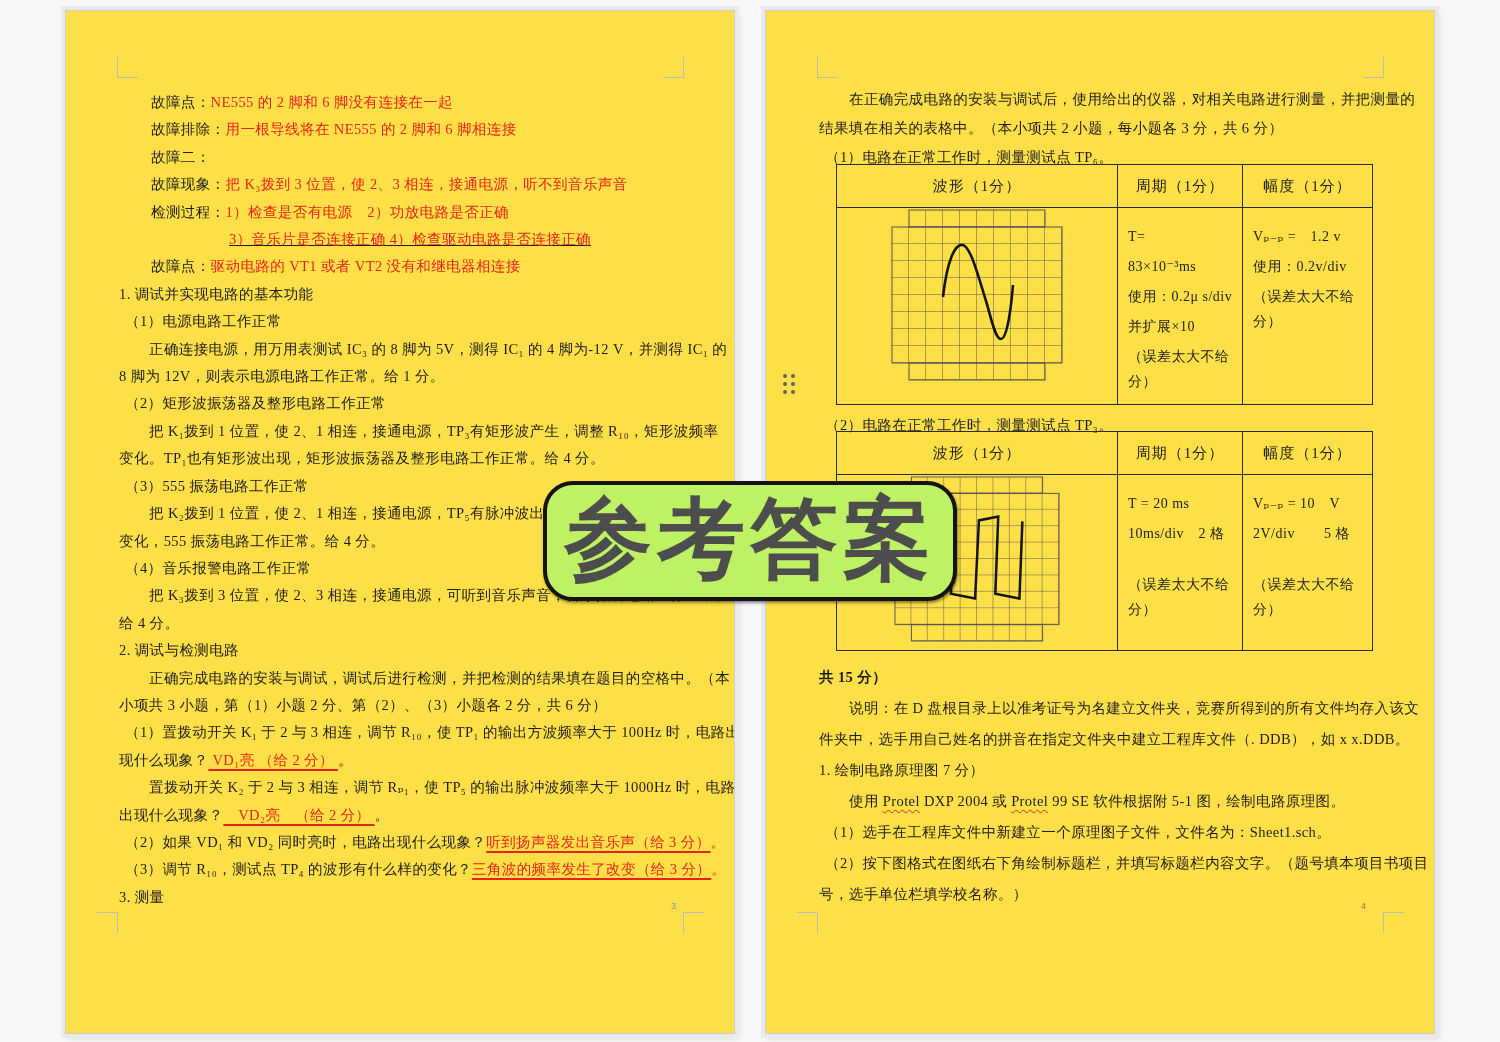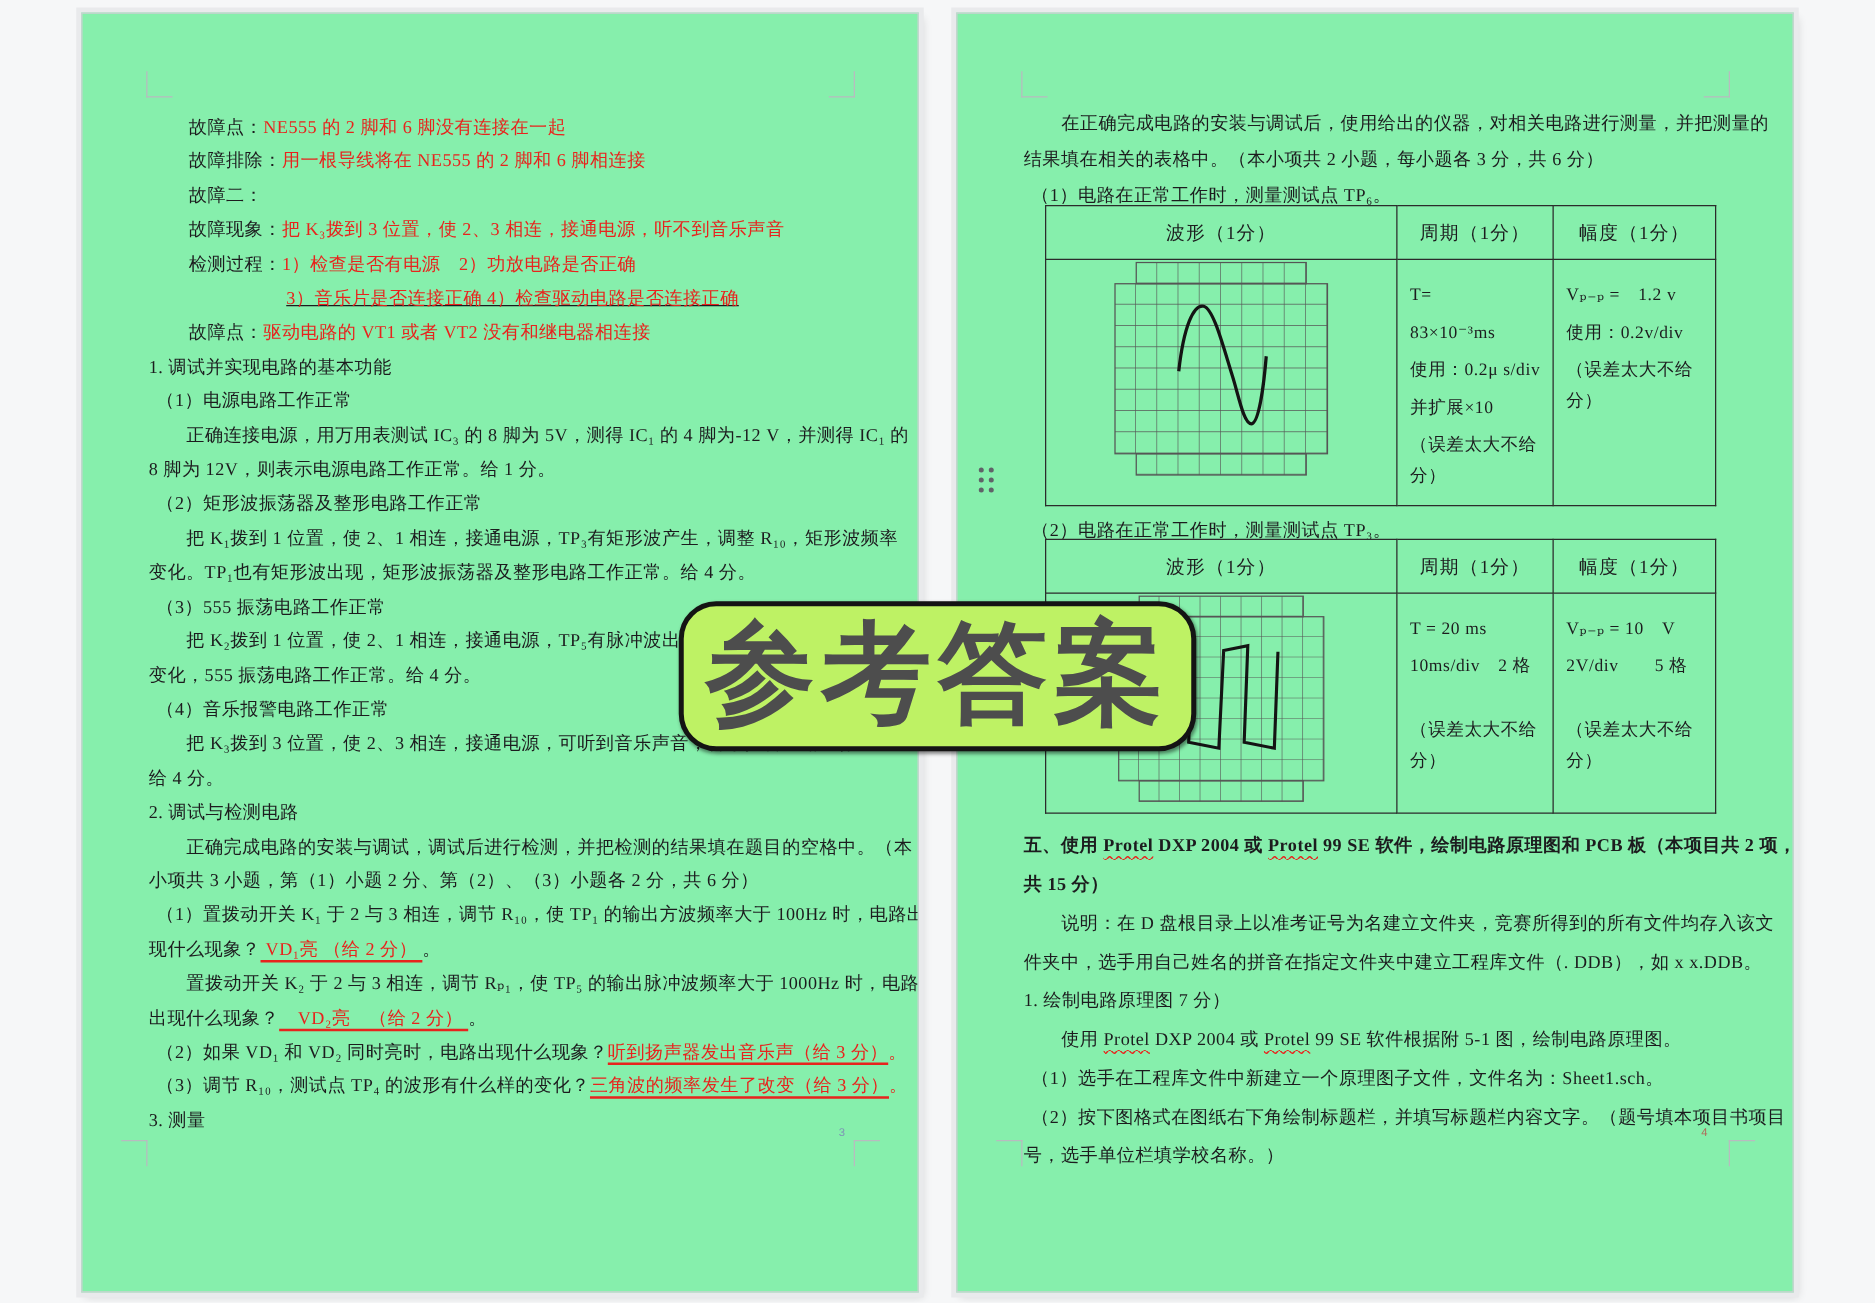--- a/index.html
+++ b/index.html
@@ -1,18 +1,18 @@
 <!DOCTYPE html>
 <html><head>
 <meta charset="utf-8">
 <style>
   html,body{margin:0;padding:0;}
   body{width:1500px;height:1042px;background:#f6f7f8;font-family:"Liberation Serif","DejaVu Serif",serif;}
   #canvas{position:relative;width:1500px;height:1042px;overflow:hidden;}
-  .page{position:absolute;top:10px;width:668px;height:1022px;background:#86efac;
+  .page{position:absolute;top:10px;width:668px;height:1022px;background:#fde047;
         border:1px solid #cdd0d3;box-shadow:0 0 0 4px #e9eaec,3px 4px 7px rgba(0,0,0,.14);overflow:hidden;}
   #page-left{left:65px;}
   #page-right{left:765px;}
   .textblock{position:absolute;left:53px;right:42px;color:#1c1c1e;}
   .tline{line-height:27.4px;font-size:14.5px;white-space:nowrap;letter-spacing:.4px;}
   #page-right .tline{line-height:31px;}
   #rp-intro .tline{line-height:29px;}
   .seg{}
   .red{color:#e8231d;}
   .ul{text-decoration:underline;text-decoration-color:#e8231d;text-underline-offset:4px;text-decoration-thickness:1.5px;}
@@ -163,21 +163,20 @@
               <div class="cline">Vₚ₋ₚ = 10　V</div>
               <div class="cline">2V/div　　5 格</div>
               <div class="cline blank"></div>
               <div class="cline">（误差太大不给分）</div>
             </td>
       </tr>
     </tbody>
       </table>
 
     <div class="textblock" style="top:651px;" id="rp-outro">
-        <div class="tline"><span class="seg bold">五、使用 </span><span class="seg wavy bold">Protel</span><span class="seg bold"> DXP 2004 或 </span><span class="seg wavy bold">Protel</span><span class="seg bold"> 99 SE 软件，绘制电路原理图和 PCB 板（本项目共 2 项，</span></div>
         <div class="tline"><span class="seg bold">共 15 分）</span></div>
         <div class="tline" style="padding-left: 30px;"><span class="seg">说明：在 D 盘根目录上以准考证号为名建立文件夹，竞赛所得到的所有文件均存入该文</span></div>
         <div class="tline"><span class="seg">件夹中，选手用自己姓名的拼音在指定文件夹中建立工程库文件（. DDB），如 x x.DDB。</span></div>
         <div class="tline"><span class="seg">1. 绘制电路原理图 7 分）</span></div>
         <div class="tline" style="padding-left: 30px;"><span class="seg">使用 </span><span class="seg wavy">Protel</span><span class="seg"> DXP 2004 或 </span><span class="seg wavy">Protel</span><span class="seg"> 99 SE 软件根据附 5-1 图，绘制电路原理图。</span></div>
         <div class="tline" style="padding-left: 6px;"><span class="seg">（1）选手在工程库文件中新建立一个原理图子文件，文件名为：Sheet1.sch。</span></div>
         <div class="tline" style="padding-left: 6px;"><span class="seg">（2）按下图格式在图纸右下角绘制标题栏，并填写标题栏内容文字。（题号填本项目书项目</span></div>
         <div class="tline"><span class="seg">号，选手单位栏填学校名称。）</span></div>
       </div>
   </div>

